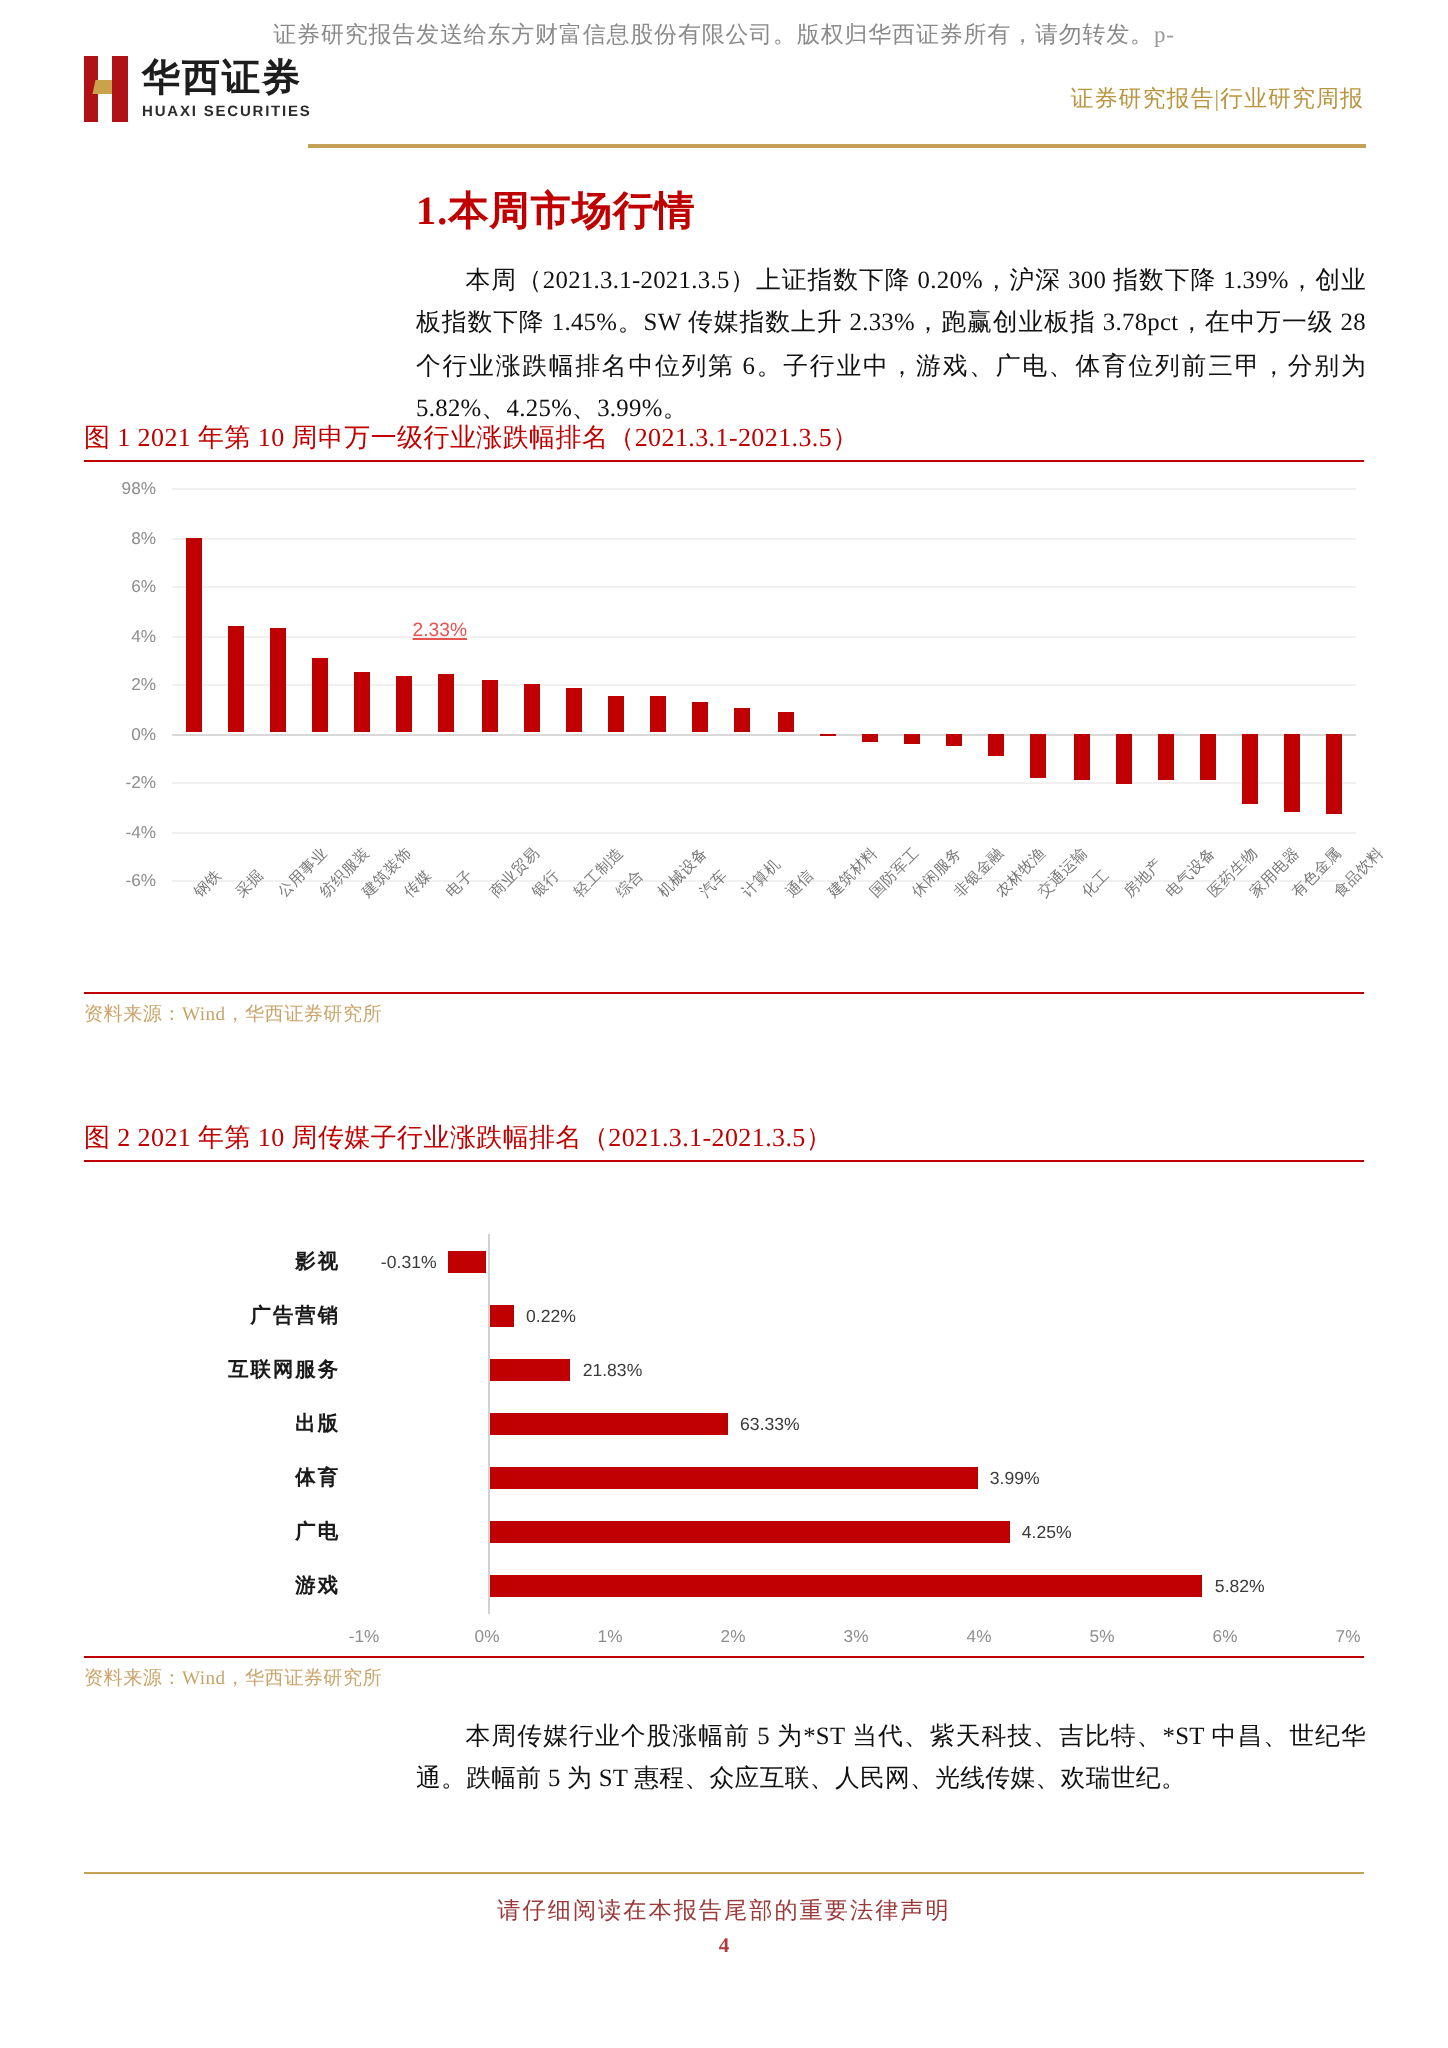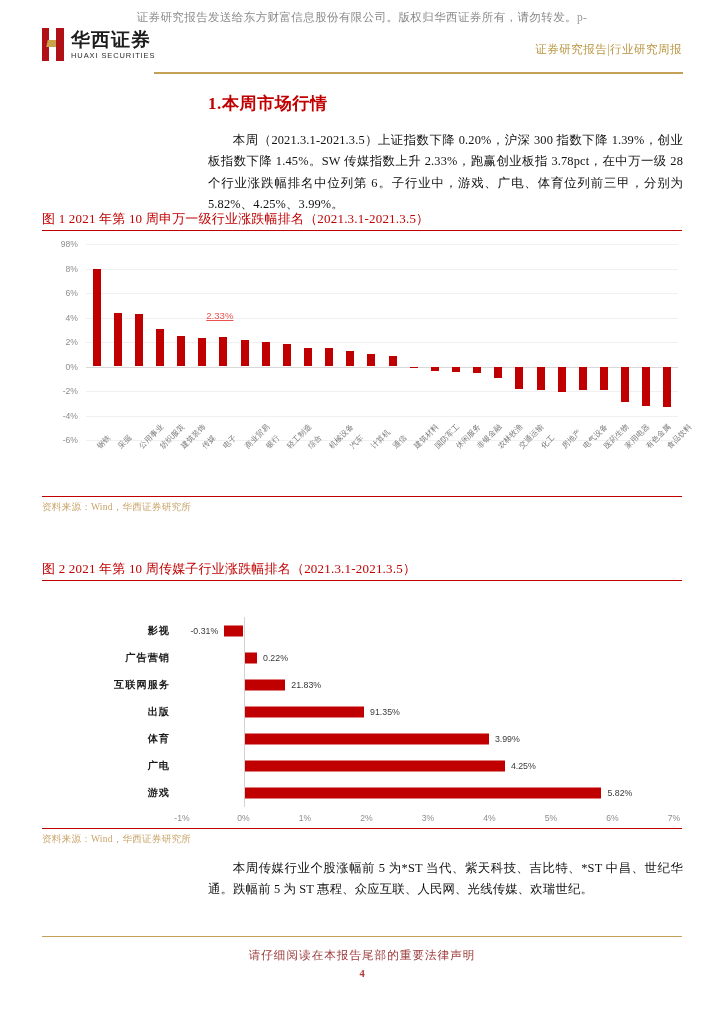--- a/index.html
+++ b/index.html
@@ -70,21 +70,21 @@
   .logo-text { line-height: 1; }
   .logo-cn {
     font-size: 19px;
     font-weight: bold;
     color: #1d1d1d;
     letter-spacing: 1px;
     font-family: "Liberation Serif", serif;
   }
   .logo-en {
     font-size: 7.5px;
-    font-weight: normal;
+    font-weight: bold;
     color: #2b2b2b;
     letter-spacing: 0.9px;
     margin-top: 3px;
     font-family: "Liberation Sans", sans-serif;
   }
   .header-right {
     position: absolute;
     right: 0;
     top: 14px;
     font-size: 11.5px;
@@ -99,21 +99,21 @@
     top: 44px;
     height: 1.6px;
     background: #c4a156;
   }
 
   
   .section-title {
     position: absolute;
     top: 92px;
     left: 208px;
-    font-size: 17px;
+    font-size: 20px;
     font-weight: bold;
     color: #c00000;
     letter-spacing: 0.6px;
   }
 
   
   .para {
     position: absolute;
     font-size: 12.4px;
     color: #111;
@@ -611,21 +611,21 @@
         <div class="c2-cat">互联网服务</div>
         <div class="c2-track">
           <div class="c2-bar" title="互联网服务 0.68%" style="width: 41.82px; left: 61.5px;"></div>
           <div class="c2-val" style="left: 109.32px;">21.83%</div>
         </div>
       </div>
       <div class="c2-row">
         <div class="c2-cat">出版</div>
         <div class="c2-track">
           <div class="c2-bar" title="出版 1.96%" style="width: 120.54px; left: 61.5px;"></div>
-          <div class="c2-val" style="left: 188.04px;">91.35%</div>
+          <div class="c2-val" style="left: 188.04px;">63.33%</div>
         </div>
       </div>
       <div class="c2-row">
         <div class="c2-cat">体育</div>
         <div class="c2-track">
           <div class="c2-bar" title="体育 3.99%" style="width: 245.385px; left: 61.5px;"></div>
           <div class="c2-val" style="left: 312.885px;">3.99%</div>
         </div>
       </div>
       <div class="c2-row">

